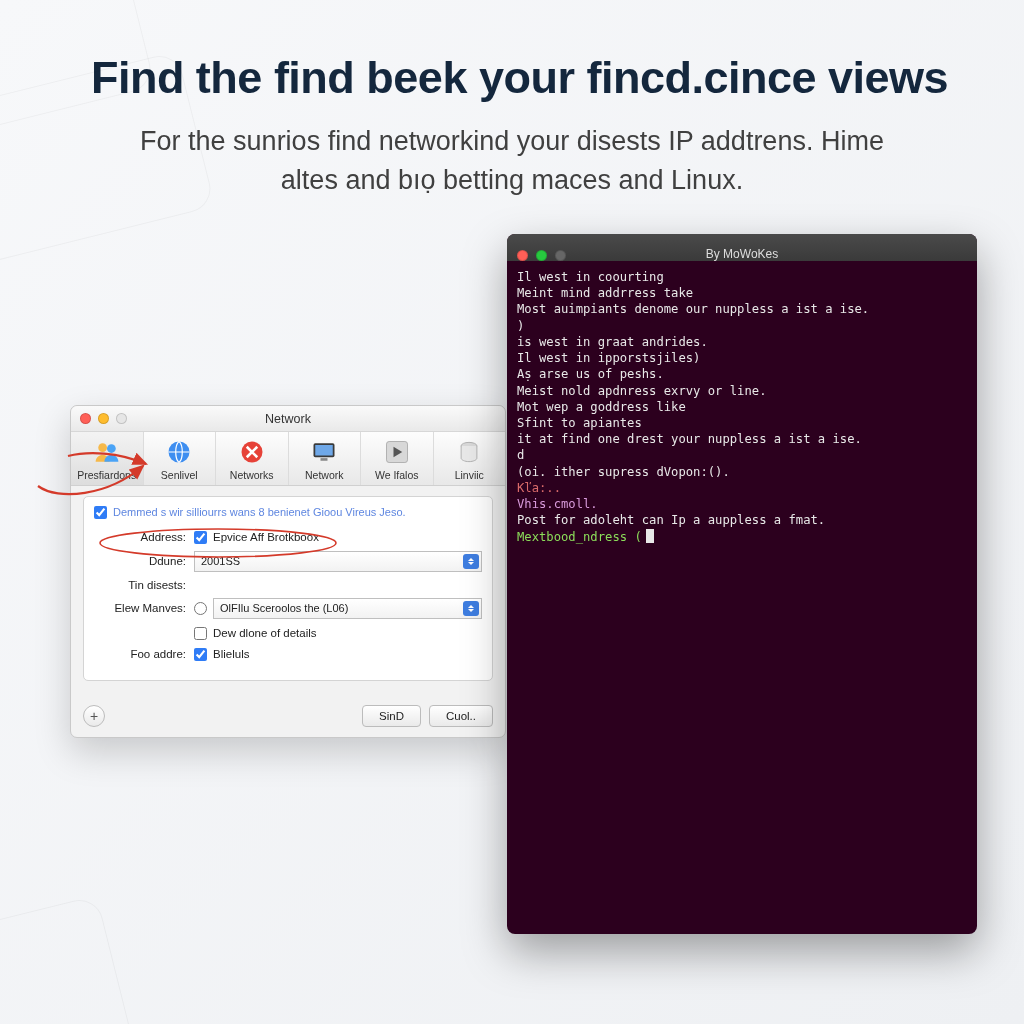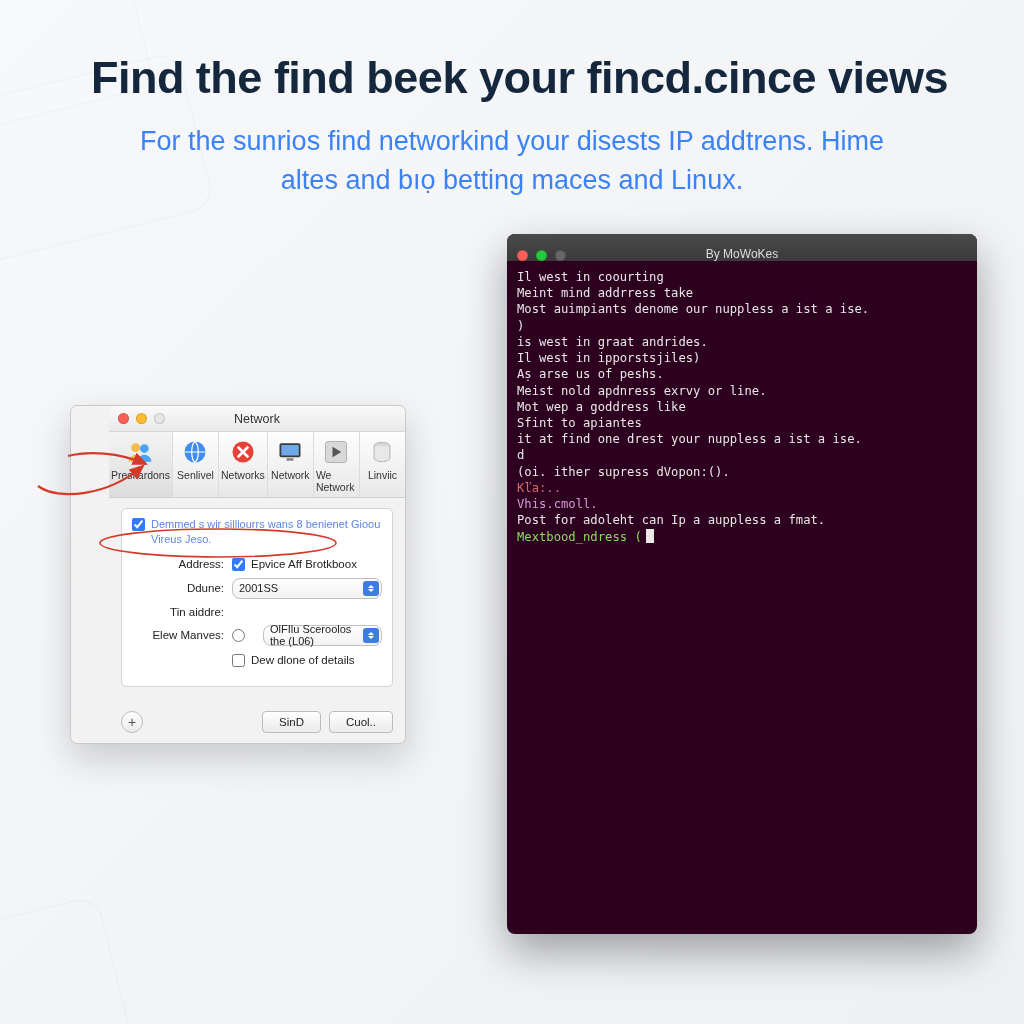--- a/index.html
+++ b/index.html
@@ -17,30 +17,29 @@
 .bg1 { top: -40px; left: -120px; }
 .bg2 { top: 80px; left: -60px; }
 .bg3 { bottom: -60px; left: -140px; }
 .hero { text-align: center; padding-top: 52px; }
 .hero h1 {
   font-size: 45px; font-weight: 700; color: #14273d;
   letter-spacing: -0.5px;
   margin-left: 15px;
 }
 .hero p {
-  margin-top: 18px; font-size: 27px; color: #3b82f6;
+  margin-top: 18px; font-size: 27px; color: #404040;
   line-height: 1.45; font-weight: 400;
 }
 
 
 .mac-window {
-  position: absolute; left: 70px; top: 405px; width: 336px;
+  position: absolute; left: 70px; top: 405px; width: 436px;
   background: #f2f2f2; border: 1px solid #c9c9c9; border-radius: 7px;
   box-shadow: 0 14px 36px rgba(0,0,0,0.18);
-  padding-left: 38px;
 }
 .mac-titlebar {
   height: 26px; display: flex; align-items: center; padding: 0 9px;
   border-bottom: 1px solid #d7d7d7;
   background: linear-gradient(#fafafa,#e9e9e9);
   border-radius: 7px 7px 0 0; position: relative;
 }
 .traffic { display: flex; gap: 7px; }
 .dot { width: 11px; height: 11px; border-radius: 50%; border: 0.5px solid rgba(0,0,0,0.15); }
 .dot.r { background:#ff5f57; } .dot.y{background:#febc2e;} .dot.g{background:#e6e6e6;}
@@ -73,37 +72,37 @@
 }
 .note {
   font-size:11px; line-height:1.35; color:#5e86e0; display:flex; gap:6px;
   align-items:flex-start; margin-bottom:10px;
 }
 .chk { width:13px; height:13px; accent-color:#2f7cf6; margin-top:1px; flex:none; }
 .row { display:flex; align-items:center; margin:7px 0; gap:8px; }
 .row label { width:92px; text-align:right; font-size:11.5px; color:#222; }
 .field-check { display:flex; align-items:center; gap:6px; font-size:11.5px; }
 .select {
-  flex:1; height:21px; border:1px solid #bfbfbf; border-radius:8px;
+  flex:1; height:21px; border:1px solid #bfbfbf; border-radius:0;
   background:linear-gradient(#fff,#f2f2f2); font-size:11px; padding:0 20px 0 6px;
   position:relative; display:flex; align-items:center;
 }
 .select.blue { border-color:#4a90e2; box-shadow:0 0 0 2px rgba(74,144,226,0.25); background:#fff; }
 .select .arrow {
   position:absolute; right:2px; top:2px; bottom:2px; width:16px;
   background:#3e7de0; border-radius:3px; display:flex; flex-direction:column;
   align-items:center; justify-content:center; gap:1px;
 }
 .select .arrow::before,.select .arrow::after{
   content:""; width:0; height:0; border-left:3px solid transparent;
   border-right:3px solid transparent;
 }
 .select .arrow::before{ border-bottom:3px solid #fff; }
 .select .arrow::after{ border-top:3px solid #fff; }
-.radio-row { display:flex; align-items:center; gap:18px; }
+.radio-row { display:flex; align-items:center; gap:6px; }
 .radio-row input { accent-color:#2f7cf6; }
 
 .mac-footer { display:flex; align-items:center; padding:10px 12px; gap:8px; }
 .plus-btn {
   width:22px; height:22px; border:1px solid #bcbcbc; border-radius:11px;
   background:linear-gradient(#fff,#eaeaea); display:flex; align-items:center; justify-content:center;
   font-size:14px; color:#555;
 }
 .spacer{flex:1;}
 .mac-btn{
@@ -215,21 +214,21 @@
         </div>
         <span>Network</span>
       </div>
       <div class="tb-item">
         <div class="tb-icon">
           <svg viewBox="0 0 32 32">
             <rect x="4" y="4" width="24" height="24" rx="3" fill="#d8d8d8" stroke="#aaa"></rect>
             <path d="M12 10l10 6-10 6z" fill="#555"></path>
           </svg>
         </div>
-        <span>We Network</span>
+        <span>We Ifalos</span>
       </div>
       <div class="tb-item">
         <div class="tb-icon">
           <svg viewBox="0 0 32 32">
             <ellipse cx="16" cy="9" rx="9" ry="4" fill="#d8d8d8" stroke="#aaa"></ellipse>
             <path d="M7 9v14c0 2 4 4 9 4s9-2 9-4V9" fill="#e8e8e8" stroke="#aaa"></path>
           </svg>
         </div>
         <span>Linviic</span>
       </div>
@@ -252,21 +251,21 @@
 
       <div class="row">
         <label>Ddune:</label>
         <div class="select">
           <span>2001SS</span>
             <span class="arrow"></span>
         </div>
       </div>
 
       <div class="row">
-        <label>Tin aiddre:</label>
+        <label>Tin disests:</label>
       </div>
 
       <div class="row">
         <label>Elew Manves:</label>
         <div class="radio-row" style="flex:1">
           <input type="radio" style="">
           <div class="select" style="flex:1">
             <span>OlFIlu Sceroolos the (L06)</span>
               <span class="arrow"></span>
           </div>
@@ -274,20 +273,27 @@
       </div>
 
       <div class="row">
         <label></label>
         <div class="field-check">
           <input type="checkbox" class="chk" style="">
           <span>Dew dlone of details</span>
         </div>
       </div>
 
+      <div class="row">
+        <label>Foo addre:</label>
+        <div class="field-check">
+          <input type="checkbox" class="chk" checked="" style="">
+          <span>Blieluls</span>
+        </div>
+      </div>
     </div>
   </div>
 
   <div class="mac-footer">
     <div class="plus-btn">+</div>
     <div class="spacer"></div>
     <button class="mac-btn">SinD</button>
     <button class="mac-btn">Cuol..</button>
   </div>
 </div>

